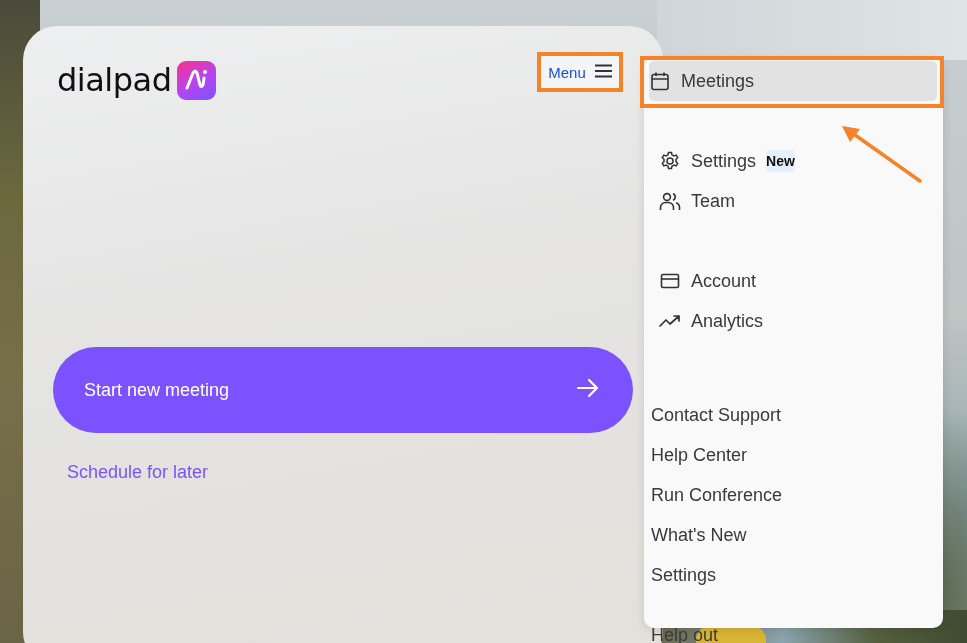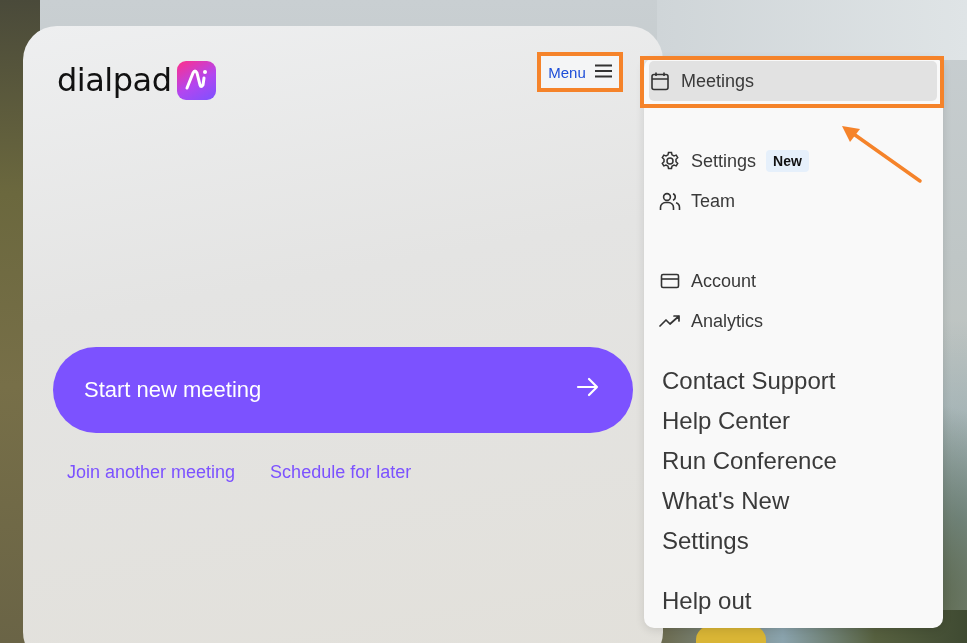--- a/index.html
+++ b/index.html
@@ -53,21 +53,21 @@
     background: #f4f5f6;
     display: flex; align-items: center; justify-content: center; gap: 9px;
     color: #1d4ed8; font-size: 15px; cursor: pointer;
   }
 
   .start-button {
     position: absolute; left: 53px; top: 347px; width: 580px; height: 86px;
     border-radius: 43px; background: #7c52ff; color: #fff;
     display: flex; align-items: center; justify-content: space-between;
     padding: 0 33px 0 31px; box-sizing: border-box; cursor: pointer;
-    font-size: 22px;
+    font-size: 18px;
   }
   .sub-links { position: absolute; left: 67px; top: 462px; display: flex; gap: 35px; }
   .sub-link { color: #7c52ff; font-size: 18px; cursor: pointer; }
 
   .dropdown {
     position: absolute; left: 644px; top: 58px; width: 299px; height: 570px;
     background: #f9f9f9; border-radius: 10px;
     box-shadow: 0 2px 10px rgba(0,0,0,0.12);
   }
   .menu-item {
@@ -75,24 +75,24 @@
     display: flex; align-items: center; gap: 10px; padding-left: 15px; box-sizing: border-box;
     color: #3a3a3a; font-size: 18px; cursor: pointer;
   }
   .menu-item .icon { width: 22px; height: 22px; display: inline-flex; align-items: center; justify-content: center; }
   .menu-item.highlight {
     left: 5px; width: 288px; top: 3px; height: 40px; border-radius: 5px;
     background: #e2e2e2; padding-left: 0;
   }
   .new-badge {
     background: #e6f0fb; color: #111; font-weight: bold; font-size: 14px;
-    padding: 3px 7px; border-radius: 4px; margin-left: 0px;
+    padding: 3px 0; border-radius: 4px; margin-left: 0px;
   }
   .plain-item {
-    position: absolute; left: 18px; color: #3a3a3a; font-size: 24px; cursor: pointer; height: 30px; line-height: 30px;
+    position: absolute; left: 7px; color: #3a3a3a; font-size: 18px; cursor: pointer; height: 30px; line-height: 30px; margin-top: 34px;
   }
   .meetings-outline {
     position: absolute; left: 640px; top: 56px; width: 304px; height: 52px;
     border: 4px solid #f5832a; box-sizing: border-box; pointer-events: none;
   }
   .arrow-annot { position: absolute; left: 836px; top: 120px; width: 95px; height: 70px; pointer-events: none; }
 </style>
 </head>
 <body>
 
@@ -125,21 +125,20 @@
 <div class="start-button">
   <span>Start new meeting</span>
   <span>
     <svg width="24" height="24" viewBox="0 0 24 24">
         <path d="M2 12H21M13 4L21 12L13 20" stroke="#fff" stroke-width="2.2" fill="none" stroke-linecap="round" stroke-linejoin="round"></path>
       </svg>
   </span>
 </div>
 
 <div class="sub-links">
-  <span class="sub-link">Join another meeting</span>
   <span class="sub-link">Schedule for later</span>
 </div>
 
 <div class="dropdown">
   <div class="menu-item highlight">
     <span class="icon">
       <svg width="20" height="20" viewBox="0 0 20 20" fill="none" stroke="#333" stroke-width="1.6">
           <rect x="2" y="3.5" width="16" height="15" rx="2"></rect>
           <path d="M2 8H18M6 1.5V5M14 1.5V5"></path>
         </svg>

